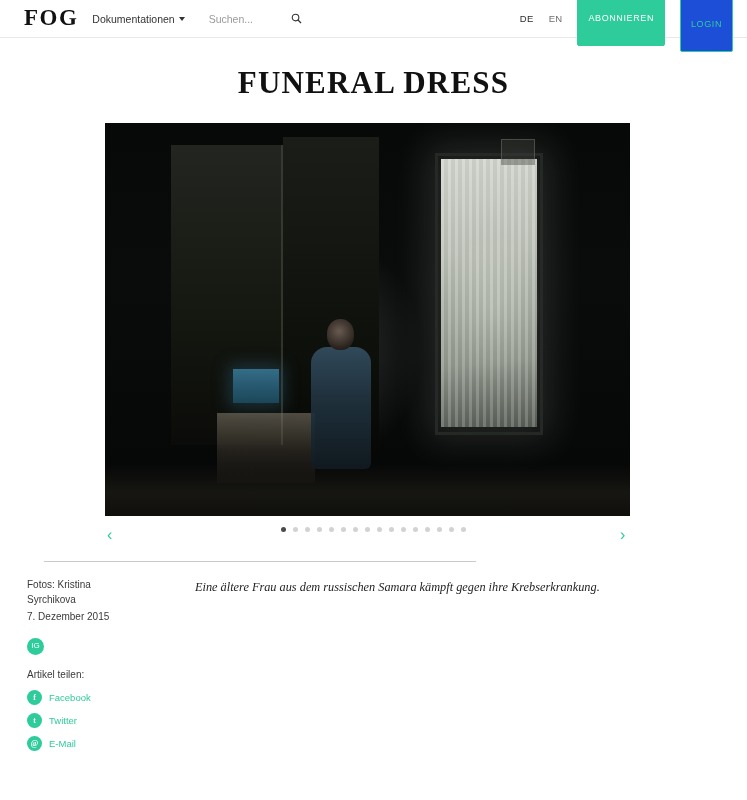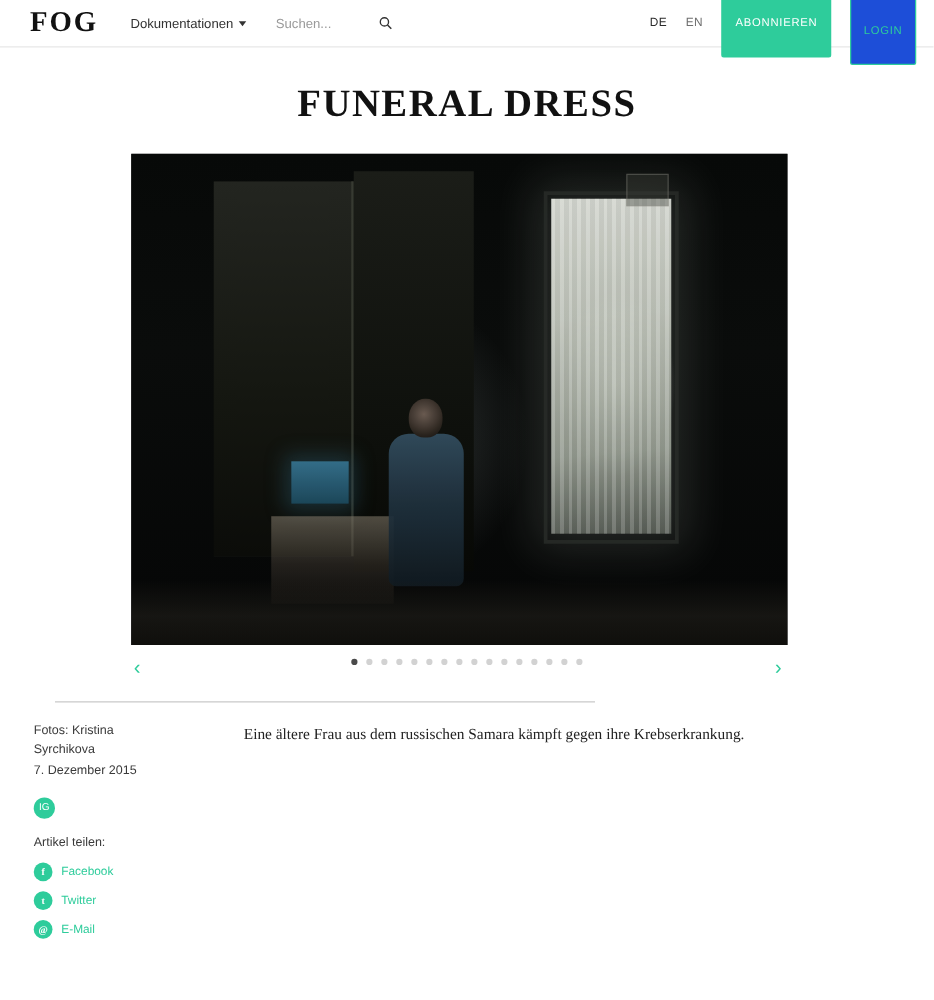--- a/index.html
+++ b/index.html
@@ -25,21 +25,21 @@
     font-family: "Liberation Serif", serif;
     font-size: 23px;
     font-weight: bold;
     letter-spacing: 1.5px;
     color: #111;
     line-height: 1;
     padding-bottom: 2px;
     margin-left: 10px;
   }
   .nav-doc {
-    margin-left: 26px;
+    margin-left: 14px;
     font-size: 10.5px;
     color: #333;
     display: flex;
     align-items: center;
     gap: 4px;
     cursor: pointer;
   }
   .caret {
     width: 0; height: 0;
     border-left: 3.2px solid transparent;
@@ -293,20 +293,21 @@
     font-size: 9.5px;
     color: #2ecc9b;
   }
   .article {
     margin-left: 8px;
     width: 500px;
     font-family: "Liberation Serif", serif;
     font-size: 12.3px;
     line-height: 1.52;
     color: #222;
+    font-style: italic;
   }
   .article p { margin: 0 0 11px 0; }
 </style>
 </head>
 <body>
 
 <div class="header">
   <div class="logo">FOG</div>
 
   <div class="nav-doc">

